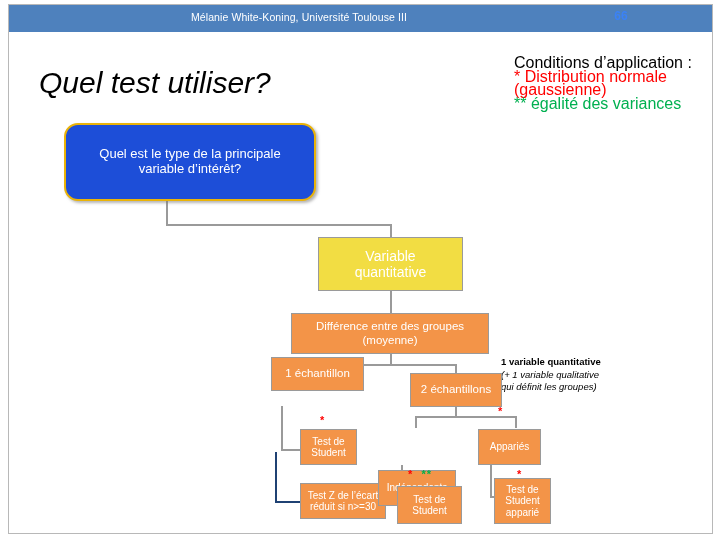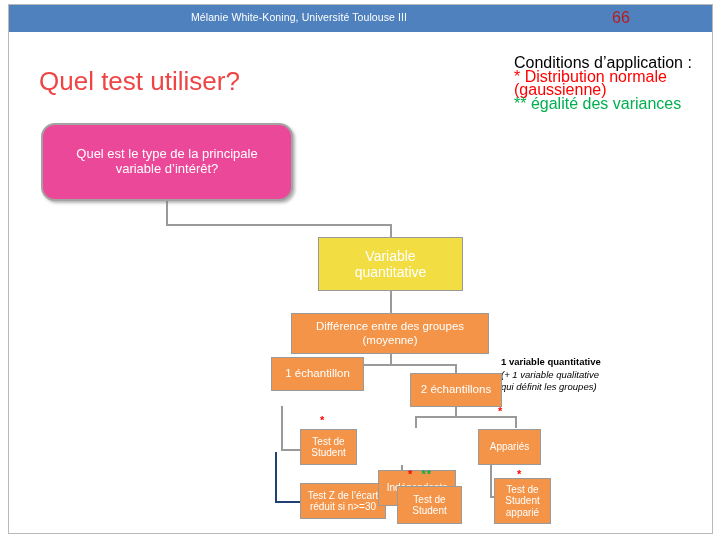--- a/index.html
+++ b/index.html
@@ -36,33 +36,34 @@
     color: #ffffff;
     font-size: 10.5px;
     letter-spacing: .1px;
     white-space: nowrap;
   }
   #header-pagenum {
     position: absolute;
     left: 592px; top: 4px;
     width: 40px;
     text-align: center;
-    color: #b91c1c;
-    font-size: 16px;
-    font-weight: normal;
+    color: #3b82f6;
+    font-size: 12px;
+    font-weight: bold;
   }
 
   
   #slide-title {
     position: absolute;
     left: 30px; top: 61px;
-    color: #ef4444;
-    font-size: 26px;
+    color: #000000;
+    font-size: 30px;
     font-weight: 400;
     white-space: nowrap;
+    font-style: italic;
   }
 
   
   #conditions {
     position: absolute;
     left: 505px; top: 51px;
     font-size: 16px;
     line-height: 13.5px;
   }
   #conditions .c0 { color: #000000; }
@@ -75,24 +76,25 @@
     box-sizing: border-box;
     display: flex;
     align-items: center;
     justify-content: center;
     text-align: center;
     color: #ffffff;
     border: 1.5px solid #9a9a9a;
     line-height: 1.15;
   }
   .node.red {
-    background: #ec4899;
-    border: 2px solid #a3a3a3;
+    background: #1d4ed8;
+    border: 2px solid #eab308;
     border-radius: 14px;
     box-shadow: 2px 2px 3px rgba(120,120,120,.55);
+    margin-left: 23px;
   }
   .node.yellow { background: #f2dd43; }
   .node.orange { background: #f39448; }
 
   
   .conn {
     position: absolute;
     background: #9a9a9a;
   }
   .conn.blue { background: #1f4173; }

